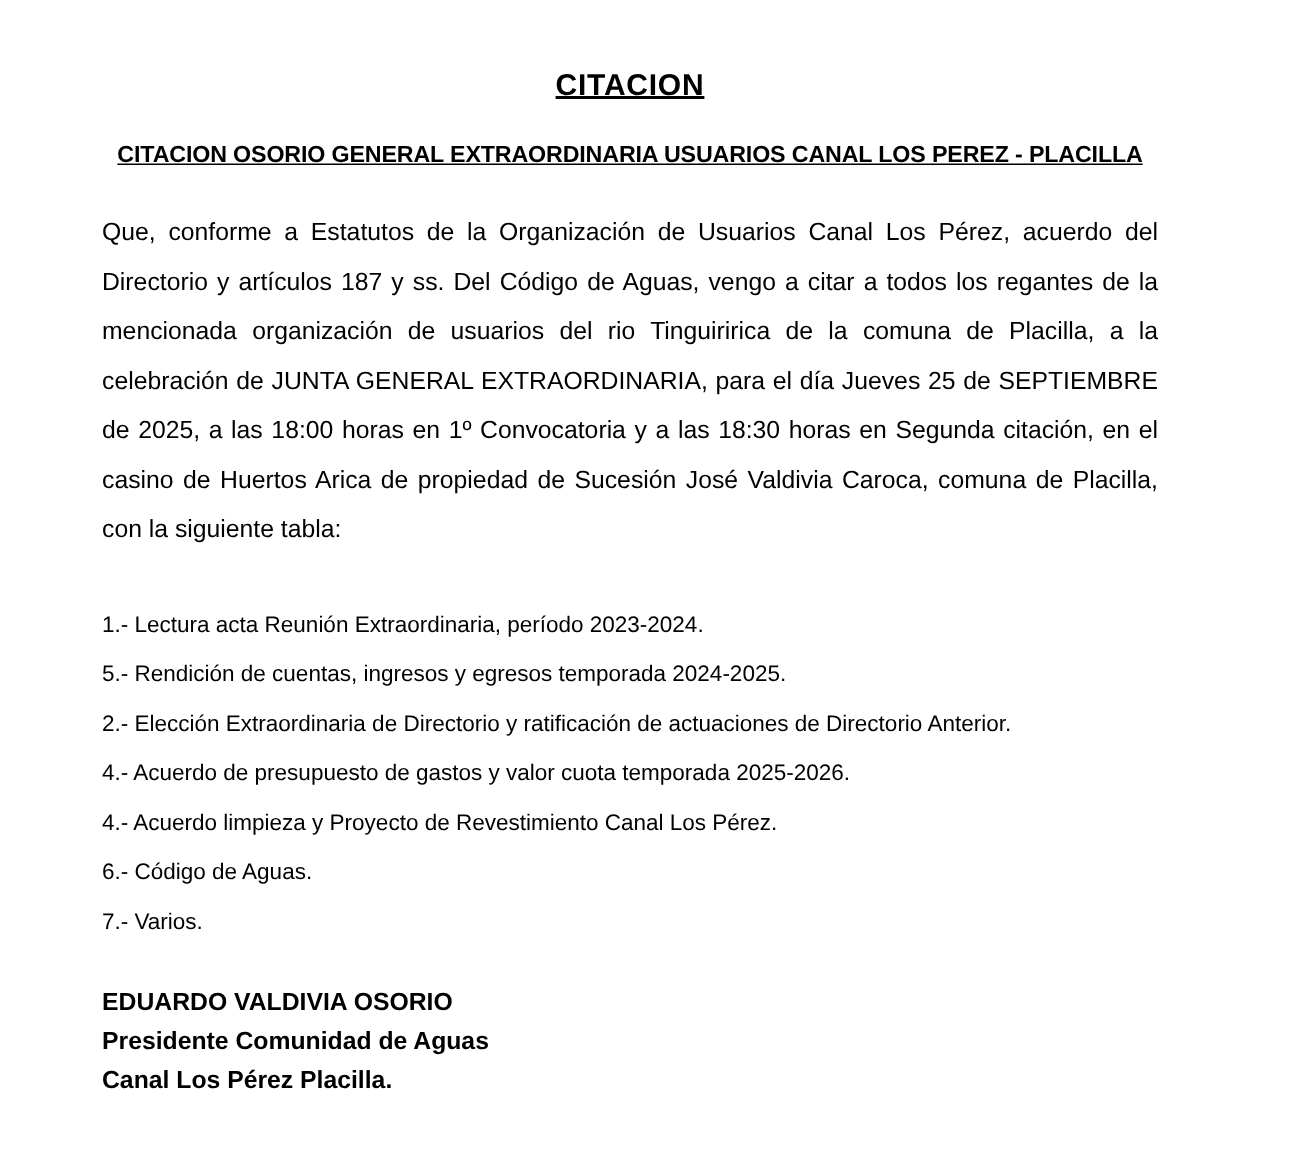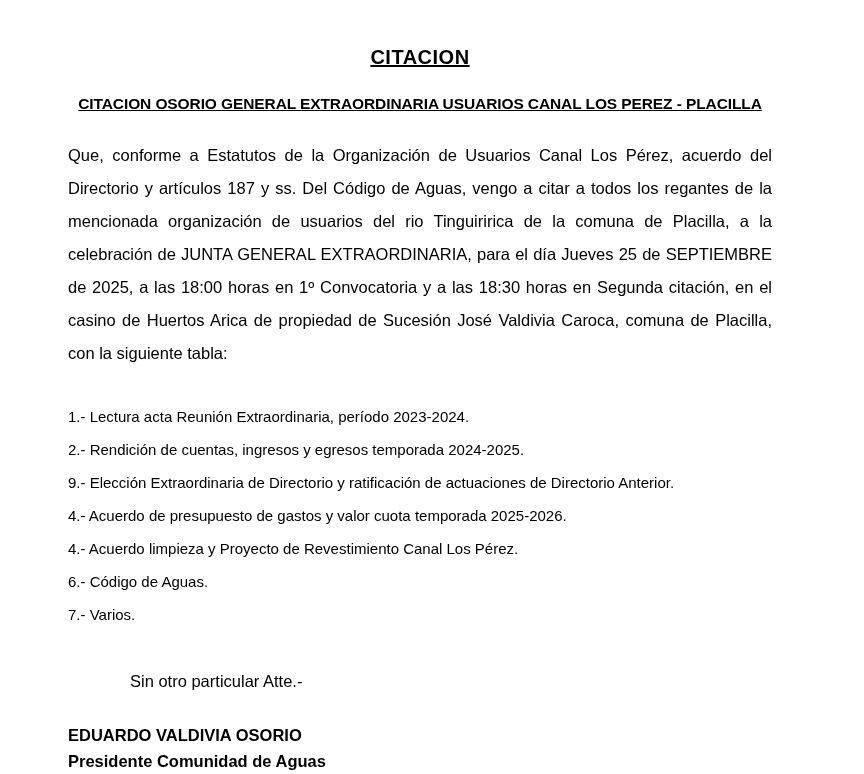--- a/index.html
+++ b/index.html
@@ -75,28 +75,28 @@
 <div class="page">
 
   <h1 class="doc-title">CITACION</h1>
 
   <h2 class="doc-subtitle">CITACION OSORIO GENERAL EXTRAORDINARIA USUARIOS CANAL LOS PEREZ - PLACILLA</h2>
 
   <p class="body-para">Que, conforme a Estatutos de la Organización de Usuarios Canal Los Pérez, acuerdo del Directorio y artículos 187 y ss. Del Código de Aguas, vengo a citar a todos los regantes de la mencionada organización de usuarios del rio Tinguiririca de la comuna de Placilla, a la celebración de JUNTA GENERAL EXTRAORDINARIA, para el día Jueves 25 de SEPTIEMBRE de 2025, a las 18:00 horas en 1º Convocatoria y a las 18:30 horas en Segunda citación, en el casino de Huertos Arica de propiedad de Sucesión José Valdivia Caroca, comuna de Placilla, con la siguiente tabla:</p>
 
   <div class="list">
     <p class="list-item">1.- Lectura acta Reunión Extraordinaria, período 2023-2024.</p>
-    <p class="list-item">2.- Rendición de cuentas, ingresos y egresos temporada 2024-2025.</p>
-    <p class="list-item">9.- Elección Extraordinaria de Directorio y ratificación de actuaciones de Directorio Anterior.</p>
+    <p class="list-item">5.- Rendición de cuentas, ingresos y egresos temporada 2024-2025.</p>
+    <p class="list-item">2.- Elección Extraordinaria de Directorio y ratificación de actuaciones de Directorio Anterior.</p>
     <p class="list-item">4.- Acuerdo de presupuesto de gastos y valor cuota temporada 2025-2026.</p>
     <p class="list-item">4.- Acuerdo limpieza y Proyecto de Revestimiento Canal Los Pérez.</p>
     <p class="list-item">6.- Código de Aguas.</p>
     <p class="list-item">7.- Varios.</p>
   </div>
 
-  <p class="closing">Sin otro particular Atte.-</p>
 
   <div class="signature">
     <div>EDUARDO VALDIVIA OSORIO</div>
     <div>Presidente Comunidad de Aguas</div>
+    <div>Canal Los Pérez Placilla.</div>
   </div>
 
 </div>
 
 </body></html>

